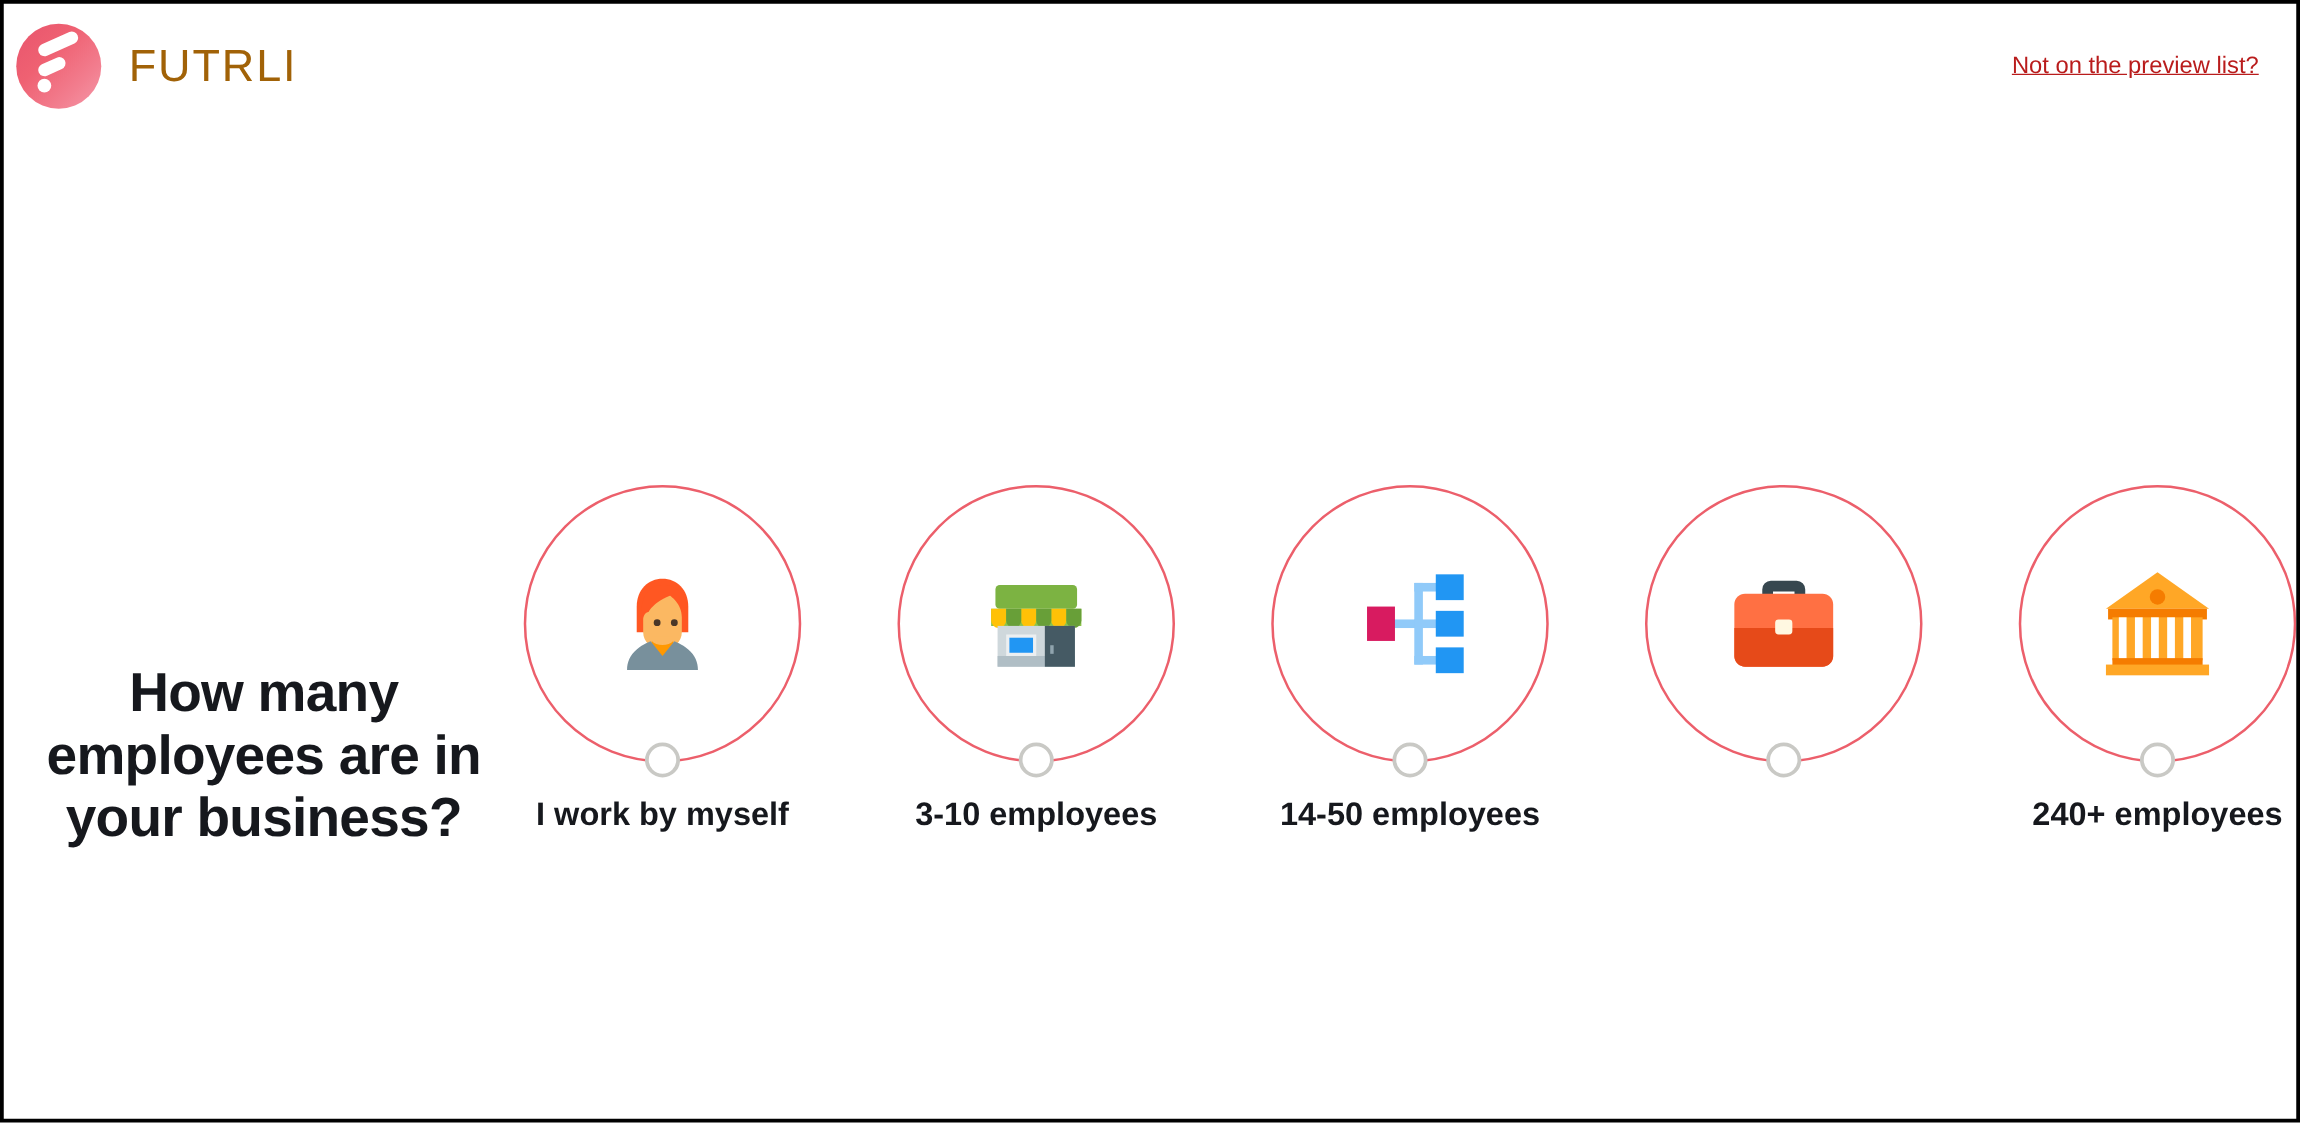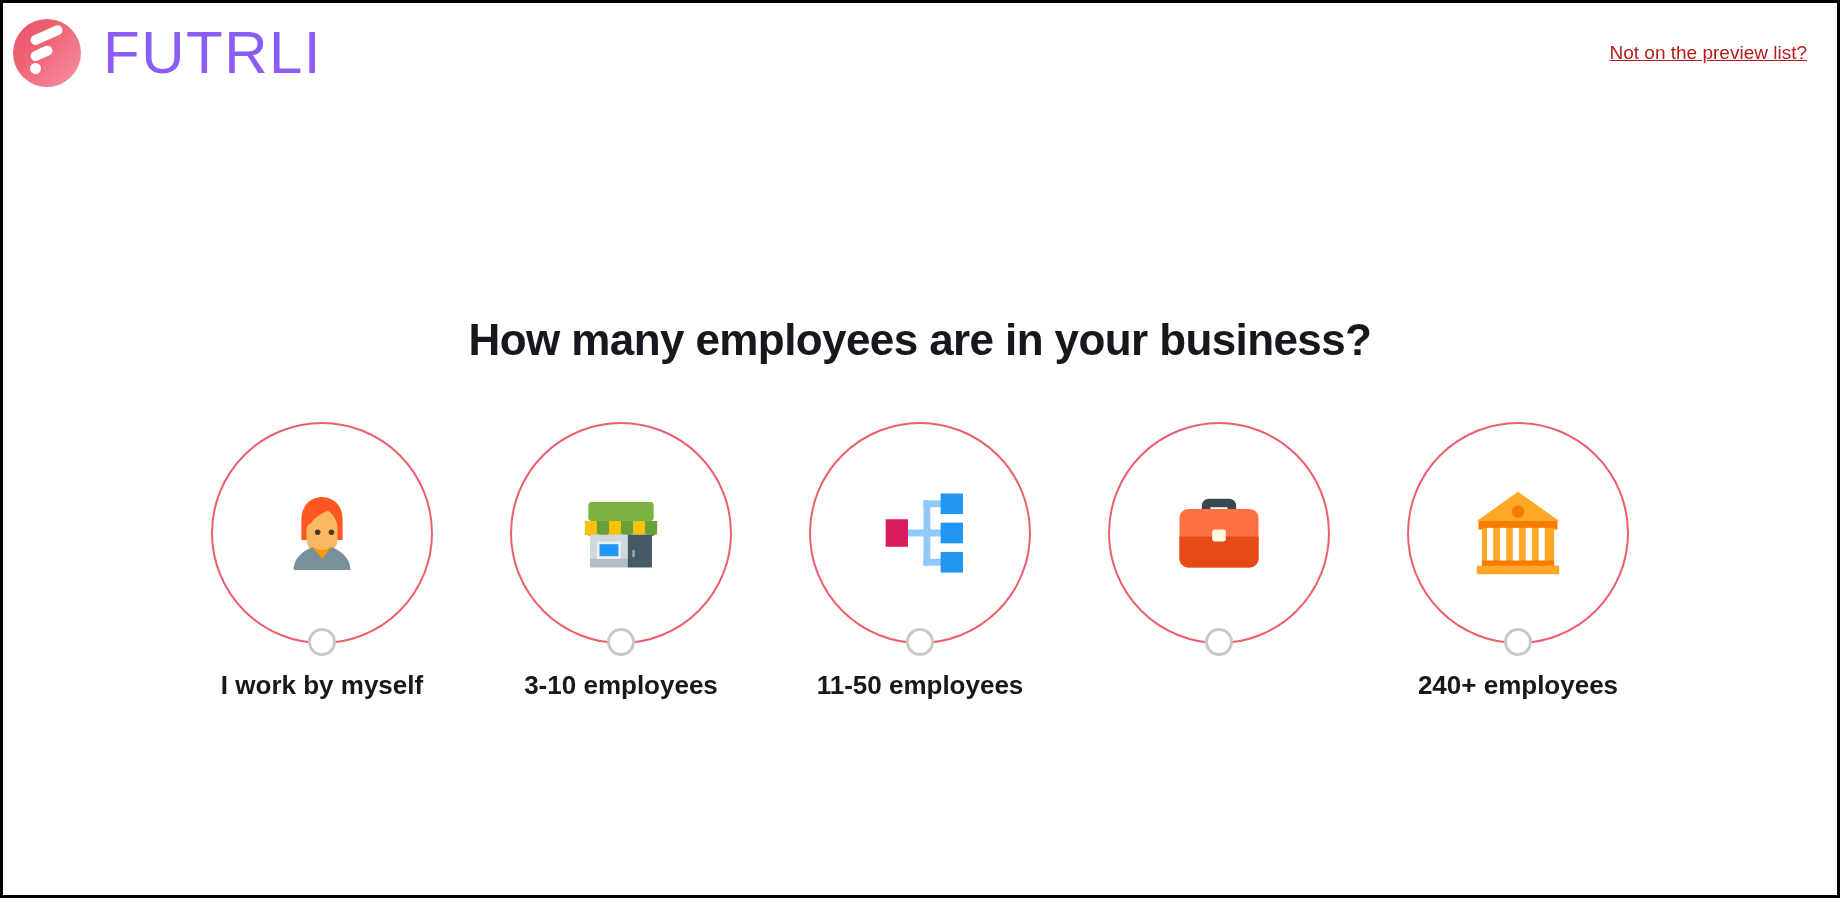--- a/index.html
+++ b/index.html
@@ -62,40 +62,40 @@
     transform: rotate(-24deg);
     transform-origin: left center;
   }
   .logo-dot {
     width: 11px; height: 11px;
     border-radius: 50%;
     left: 17px; top: 44px;
   }
 
   .brand-name {
-    font-size: 60px;
+    font-size: 36px;
     font-weight: 400;
     letter-spacing: 1.5px;
-    color: #8b5cf6;
+    color: #a16207;
     line-height: 1;
   }
 
   .header-link {
     font-size: 19px;
     color: #b91c1c;
     font-weight: 400;
     white-space: nowrap;
   }
 
   
   .main {
     position: absolute;
     top: 100px; left: 0; right: 0; bottom: 0;
     display: flex;
-    flex-direction: column;
+    flex-direction: row;
     align-items: center;
   }
 
   .question {
     margin-top: 212px;
     font-size: 44px;
     font-weight: 700;
     color: #16181d;
     letter-spacing: -0.6px;
     text-align: center;
@@ -229,21 +229,21 @@
           </g>
           <rect x="12" y="24" width="13" height="16" fill="#d81b60"></rect>
           <g fill="#2196f3">
             <rect x="44" y="9" width="13" height="12"></rect>
             <rect x="44" y="26" width="13" height="12"></rect>
             <rect x="44" y="43" width="13" height="12"></rect>
           </g>
         </svg>
         <span class="radio"></span>
       </div>
-      <div class="option-label">11-50 employees</div>
+      <div class="option-label">14-50 employees</div>
     </div>
 
     <div class="option">
       <div class="option-circle">
         <svg class="option-icon" viewBox="0 0 64 64">
           <path d="M26 12h12a4 4 0 0 1 4 4v6h-5v-5H27v5h-5v-6a4 4 0 0 1 4-4z" fill="#37474f"></path>
           <rect x="9" y="18" width="46" height="34" rx="5" fill="#ff7043"></rect>
           <path d="M9 34h46v13a5 5 0 0 1-5 5H14a5 5 0 0 1-5-5z" fill="#e64a19"></path>
           <rect x="28" y="30" width="8" height="7" rx="1.6" fill="#fff8e1"></rect>
         </svg>

